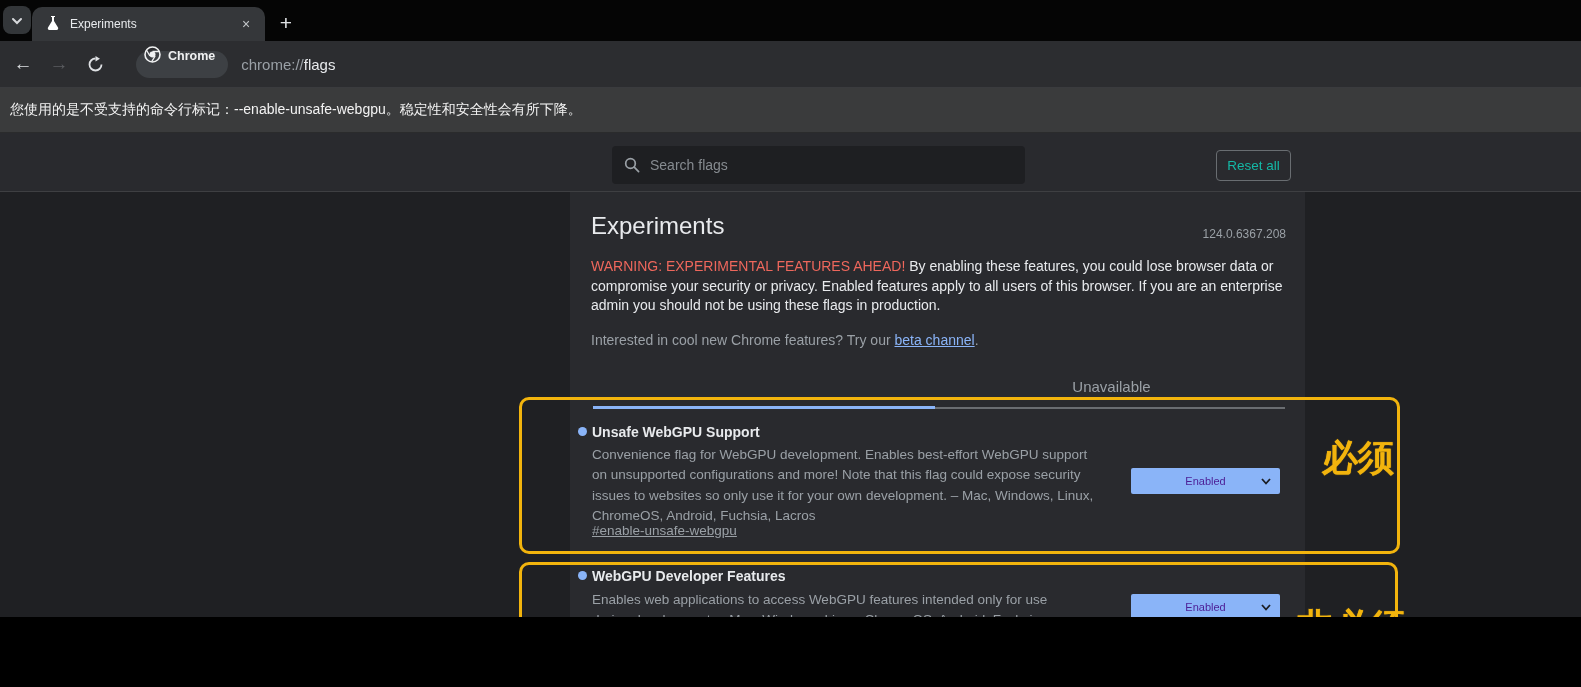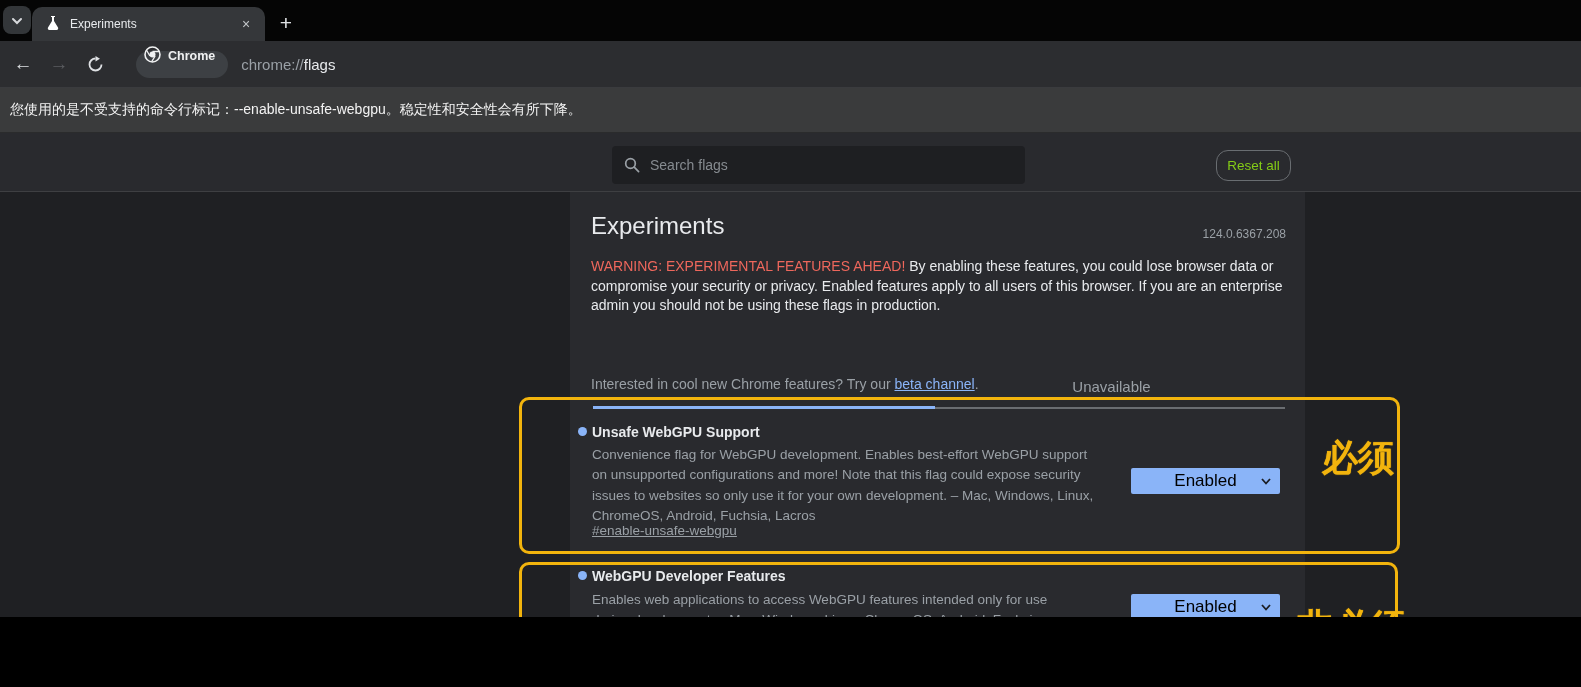--- a/index.html
+++ b/index.html
@@ -55,49 +55,49 @@
   .flags-header { left:0; top:133px; width:1581px; height:59px; background:#292a2e;
     border-bottom:1px solid #3e3f42;padding-left:12px; }
   .searchbox { position:absolute; left:612px; top:13px; width:413px; height:38px;
     background:#1e1f22; border-radius:4px; display:flex; align-items:center; }
   .search-ico { margin-left:12px; display:flex; }
   .searchbox input { background:transparent; border:none; outline:none;
     color:#e8eaed; font-size:14px; margin-left:10px; flex:1;
     font-family:"Liberation Sans", sans-serif; }
   .searchbox input::placeholder { color:#868b90; }
   .reset-btn { position:absolute; left:1216px; top:17px; width:75px; height:31px;
-    border:1px solid #696d71; border-radius:12px; background:transparent;
-    color:#84cc16; font-size:13.5px; cursor:pointer;
+    border:1px solid #696d71; border-radius:4px; background:transparent;
+    color:#14b8a6; font-size:13.5px; cursor:pointer;
     font-family:"Liberation Sans", sans-serif; }
 
   
   .panel { left:570px; top:192px; width:735px; height:495px; background:#292a2e; }
   .page-title { left:591px; top:212px; font-size:24px; color:#e8eaed; }
   .version { left:1000px; top:227px; width:286px; text-align:right; font-size:12px; color:#9aa0a6; }
   .warn-para { left:591px; top:257px; width:692px; font-size:14px; line-height:1.4;
     color:#e8eaed; }
   .warn-red { color:#ee675c;text-align:center; }
-  .beta-line { left:591px; top:332px; font-size:14px; color:#9aa0a6;margin-top:44px; }
+  .beta-line { left:591px; top:332px; font-size:14px; color:#9aa0a6; }
   .beta-link { color:#8ab4f8; text-decoration:underline; cursor:pointer; }
 
   .tab-avail { left:591px; top:378px; width:347px; text-align:center; font-size:15px;
     color:#8ab4f8; cursor:pointer; }
   .tab-unavail { left:938px; top:378px; width:347px; text-align:center; font-size:15px;
     color:#9aa0a6; cursor:pointer; }
   .underline-blue { left:593px; top:406px; width:342px; height:3px; background:#8ab4f8; }
   .underline-gray { left:935px; top:407px; width:350px; height:2px; background:#6a6d71; }
 
   .flag-dot { width:9px; height:9px; border-radius:50%; background:#8ab4f8; }
   .flag-title { font-size:14px; font-weight:bold; color:#e8eaed; cursor:pointer; }
   .flag-desc { font-size:13.5px; line-height:1.5; color:#9aa0a6; }
   .flag-link { font-size:13.5px; color:#9aa0a6; text-decoration:underline; cursor:pointer; }
   .flag-select { position:absolute; width:149px; height:26px; background:#8ab4f8;
     border-radius:2px; display:flex; align-items:center; justify-content:center;
     cursor:pointer; }
-  .flag-select .sel-label { color:#000000; font-size:17px; }
+  .flag-select .sel-label { color:#4c1d95; font-size:11px; }
   .flag-select svg { position:absolute; right:9px; top:8px; }
 
   
   .ybox { border:3px solid #f2b40d; border-radius:10px; }
   .ybox1 { left:519px; top:397px; width:881px; height:157px; }
   .ybox2 { left:519px; top:562px; width:879px; height:103px; }
   .ylabel { color:#f2b40d; font-size:36px; font-weight:bold; line-height:1;
     text-shadow:0 0 1px #f2b40d; }
   .ylabel1 { left:1322px; top:440px; }
   .ylabel2 { left:1297px; top:609px; }

